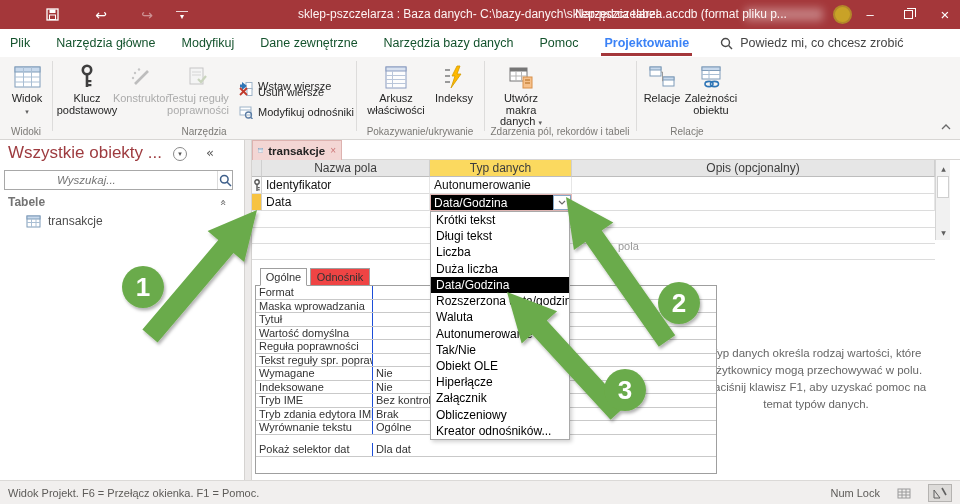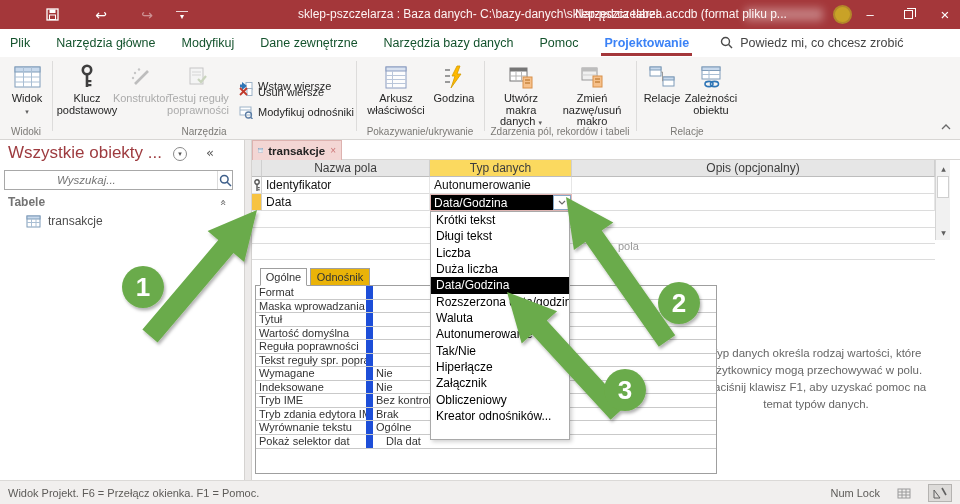--- a/index.html
+++ b/index.html
@@ -15,21 +15,21 @@
   .winbtn{position:absolute;top:0;width:30px;height:29px;display:flex;align-items:center;justify-content:center;font-size:13px;color:#fff;}
   .restore-box{width:9px;height:9px;border:1px solid #fff;position:relative;background:transparent;}
   .restore-box span{position:absolute;left:2px;top:-3px;width:9px;height:9px;border:1px solid #fff;border-left:none;border-bottom:none;display:block;}
   .blurname{position:absolute;left:745px;top:8px;width:78px;height:13px;background:rgba(255,255,255,.35);filter:blur(4px);border-radius:2px;}
   .avatar{position:absolute;left:833px;top:5px;width:19px;height:19px;border-radius:50%;background:#c9a227;border:2px solid #b3882a;}
   
   .tabrow{position:absolute;left:0;top:29px;width:960px;height:28px;background:#fff;display:flex;align-items:center;}
   .rtab{font-size:12.5px;color:#14532d;padding:0 13px;height:28px;display:flex;align-items:center;position:relative;white-space:nowrap;}
   .rtab.active{color:#3b82f6;font-weight:bold;}
   .rtab.active::after{content:"";position:absolute;left:10px;right:10px;bottom:1px;height:3px;background:#a4373a;}
-  .tellme{display:flex;gap:7px;font-size:12.5px;color:#444;margin-left:18px;}
+  .tellme{display:flex;align-items:center;gap:7px;font-size:12.5px;color:#444;margin-left:18px;}
   
   .ribbon{position:absolute;left:0;top:57px;width:960px;height:83px;background:#f6f5f4;border-bottom:1px solid #d8d6d4;}
   .rsep{position:absolute;top:4px;bottom:8px;width:1px;background:#dddcdb;}
   .glabel{position:absolute;bottom:2px;font-size:10px;color:#7b7975;text-align:center;white-space:nowrap;}
   .bigbtn{position:absolute;top:4px;display:flex;flex-direction:column;align-items:center;}
   .bigbtn .iconbox{height:32px;display:flex;align-items:center;justify-content:center;}
   .bigbtn .bl{font-size:11px;line-height:11.5px;text-align:center;color:#262626;}
   .bigbtn.disabled .bl{color:#ababab;}
   .smallbtn{position:absolute;display:flex;align-items:center;gap:5px;font-size:11px;color:#262626;height:18px;}
   .caret{font-size:7px;color:#5f5f5f;}
@@ -67,25 +67,25 @@
   .vthumb{position:absolute;left:1px;top:16px;width:12px;height:22px;background:#fff;border:1px solid #cfcfcf;}
   .stray{position:absolute;left:366px;top:100px;font-size:11px;color:#9a9a9a;}
   
   .dropdown{position:absolute;left:178px;top:71px;width:140px;height:229px;background:#fff;border:1px solid #a9a9a9;
             box-shadow:2px 2px 4px rgba(0,0,0,.18);z-index:10;display:flex;flex-direction:column;}
   .dd-item{height:16.357px;line-height:16.2px;font-size:12px;padding-left:5px;color:#000;white-space:nowrap;overflow:hidden;}
   .dd-item.sel{background:#000;color:#fff;}
   
   .props{position:absolute;left:3px;top:128px;width:462px;height:206px;}
   .ptab{position:absolute;top:0;height:18px;font-size:11px;color:#333;display:flex;align-items:center;justify-content:center;
-        border:1px solid #9f9f9f;background:#eab308;z-index:1;}
+        border:1px solid #9f9f9f;background:#ef4444;z-index:1;}
   .ptab.active{background:#fff;border-bottom:1px solid #fff;z-index:3;}
   .pgrid{position:absolute;left:0;top:17px;right:0;bottom:0;border:1px solid #9f9f9f;background:#fff;z-index:2;}
   .prow{position:absolute;left:0;width:100%;height:13.5px;border-bottom:1px solid #c9c9c9;display:flex;}
-  .plabel{width:117px;border-right:7px solid #1d4ed8;font-size:11px;color:#333;line-height:12.5px;padding-left:3px;
+  .plabel{width:117px;border-right:1px solid #1d4ed8;font-size:11px;color:#333;line-height:12.5px;padding-left:3px;
           white-space:nowrap;overflow:hidden;}
   .pval{flex:1;font-size:11px;color:#333;line-height:12.5px;padding-left:3px;white-space:nowrap;overflow:hidden;}
   .helptext{position:absolute;left:448px;top:205px;width:232px;font-size:11.5px;line-height:17px;color:#666;text-align:center;}
   
   .statusbar{position:absolute;left:0;top:480px;width:960px;height:24px;background:#f1efee;border-top:1px solid #dbd9d7;
              display:flex;align-items:center;font-size:11px;color:#5d5b58;}
   .statusright{position:absolute;right:8px;top:0;height:24px;display:flex;align-items:center;gap:12px;}
   .viewbtn{display:flex;align-items:center;justify-content:center;width:24px;height:18px;}
   .viewbtn.active{background:#dddbd9;border:1px solid #b5b3b1;}
   
@@ -240,52 +240,39 @@
     </div>
     <div class="bigbtn" style="left:430px;width:48px;">
       <div class="iconbox">
         <svg width="20" height="24" viewBox="0 0 20 24">
             <line x1="1" y1="5" x2="6" y2="5" stroke="#9a9a9a" stroke-width="2"></line>
             <line x1="1" y1="11" x2="6" y2="11" stroke="#9a9a9a" stroke-width="2"></line>
             <line x1="1" y1="17" x2="6" y2="17" stroke="#9a9a9a" stroke-width="2"></line>
             <polygon points="13,1 8,11 11,11 7,23 17,9 13,9 16,1" fill="#ffb900" stroke="#d29b00" stroke-width=".8"></polygon>
           </svg>
       </div>
-      <div class="bl">Godzina</div>
+      <div class="bl">Indeksy</div>
     </div>
     <div class="glabel" style="left:356px;width:128px;">Pokazywanie/ukrywanie</div>
     <div class="rsep" style="left:484px;"></div>
 
     <div class="bigbtn" style="left:490px;width:62px;">
       <div class="iconbox">
         <svg width="26" height="23" viewBox="0 0 26 23">
             <rect x="2" y="2" width="17" height="13" fill="#fff" stroke="#767676"></rect>
             <rect x="2" y="2" width="17" height="3.5" fill="#767676"></rect>
             <line x1="8" y1="5.5" x2="8" y2="15" stroke="#b5b5b5"></line>
             <line x1="13.5" y1="5.5" x2="13.5" y2="15" stroke="#b5b5b5"></line>
             <line x1="2" y1="10" x2="19" y2="10" stroke="#b5b5b5"></line>
             <rect x="15" y="11" width="9" height="11" fill="#f6c08a" stroke="#d89048"></rect>
             <line x1="17" y1="14" x2="22" y2="14" stroke="#b06818"></line>
             <line x1="17" y1="17" x2="22" y2="17" stroke="#b06818"></line>
           </svg>
       </div>
       <div class="bl"><span>Utwórz makra danych</span> <span class="caret ico">▾</span></div>
-    </div>
-    <div class="bigbtn" style="left:552px;width:80px;">
-      <div class="iconbox">
-        <svg width="26" height="23" viewBox="0 0 26 23">
-            <rect x="3" y="2" width="15" height="12" fill="#f0f0f0" stroke="#9a9a9a"></rect>
-            <rect x="3" y="2" width="15" height="3.5" fill="#bdbdbd"></rect>
-            <line x1="3" y1="9" x2="18" y2="9" stroke="#cfcfcf"></line>
-            <rect x="14" y="10" width="9" height="11" fill="#f6c08a" stroke="#d89048"></rect>
-            <line x1="16" y1="13" x2="21" y2="13" stroke="#b06818"></line>
-            <line x1="16" y1="16" x2="21" y2="16" stroke="#b06818"></line>
-          </svg>
-      </div>
-      <div class="bl">Zmień nazwę/usuń makro</div>
     </div>
     <div class="glabel" style="left:484px;width:152px;">Zdarzenia pól, rekordów i tabeli</div>
     <div class="rsep" style="left:636px;"></div>
 
     <div class="bigbtn" style="left:640px;width:44px;">
       <div class="iconbox">
         <svg width="26" height="22" viewBox="0 0 26 22">
             <rect x="1" y="1" width="11" height="9" fill="#fff" stroke="#7f9cb9"></rect>
             <rect x="1" y="1" width="11" height="3" fill="#c8d9ec" stroke="#7f9cb9"></rect>
             <rect x="14" y="11" width="11" height="9" fill="#fff" stroke="#7f9cb9"></rect>
@@ -451,37 +438,38 @@
             <div class="pval">Bez kontrolki</div>
           </div>
         <div class="prow" style="top:121.5px;">
             <div class="plabel">Tryb zdania edytora IME</div>
             <div class="pval">Brak</div>
           </div>
         <div class="prow" style="top:135px;">
             <div class="plabel">Wyrównanie tekstu</div>
             <div class="pval">Ogólne</div>
           </div>
-        <div class="prow" style="top:149px;gap:10px;">
+        <div class="prow" style="top:157px;">
             <div class="plabel">Pokaż selektor dat</div>
             <div class="pval">Dla dat</div>
           </div>
       </div>
     </div>
 
     <div class="dropdown">
       <div class="dd-item">Krótki tekst</div>
       <div class="dd-item">Długi tekst</div>
       <div class="dd-item">Liczba</div>
       <div class="dd-item">Duża liczba</div>
       <div class="dd-item sel">Data/Godzina</div>
       <div class="dd-item">Rozszerzona data/godzina</div>
       <div class="dd-item">Waluta</div>
       <div class="dd-item">Autonumerowanie</div>
       <div class="dd-item">Tak/Nie</div>
+      <div class="dd-item">Obiekt OLE</div>
       <div class="dd-item">Hiperłącze</div>
       <div class="dd-item">Załącznik</div>
       <div class="dd-item">Obliczeniowy</div>
       <div class="dd-item">Kreator odnośników...</div>
     </div>
 
     <div class="helptext">Typ danych określa rodzaj wartości, które użytkownicy mogą przechowywać w polu. Naciśnij klawisz F1, aby uzyskać pomoc na temat typów danych.</div>
   </div>
 
   <div class="statusbar">

